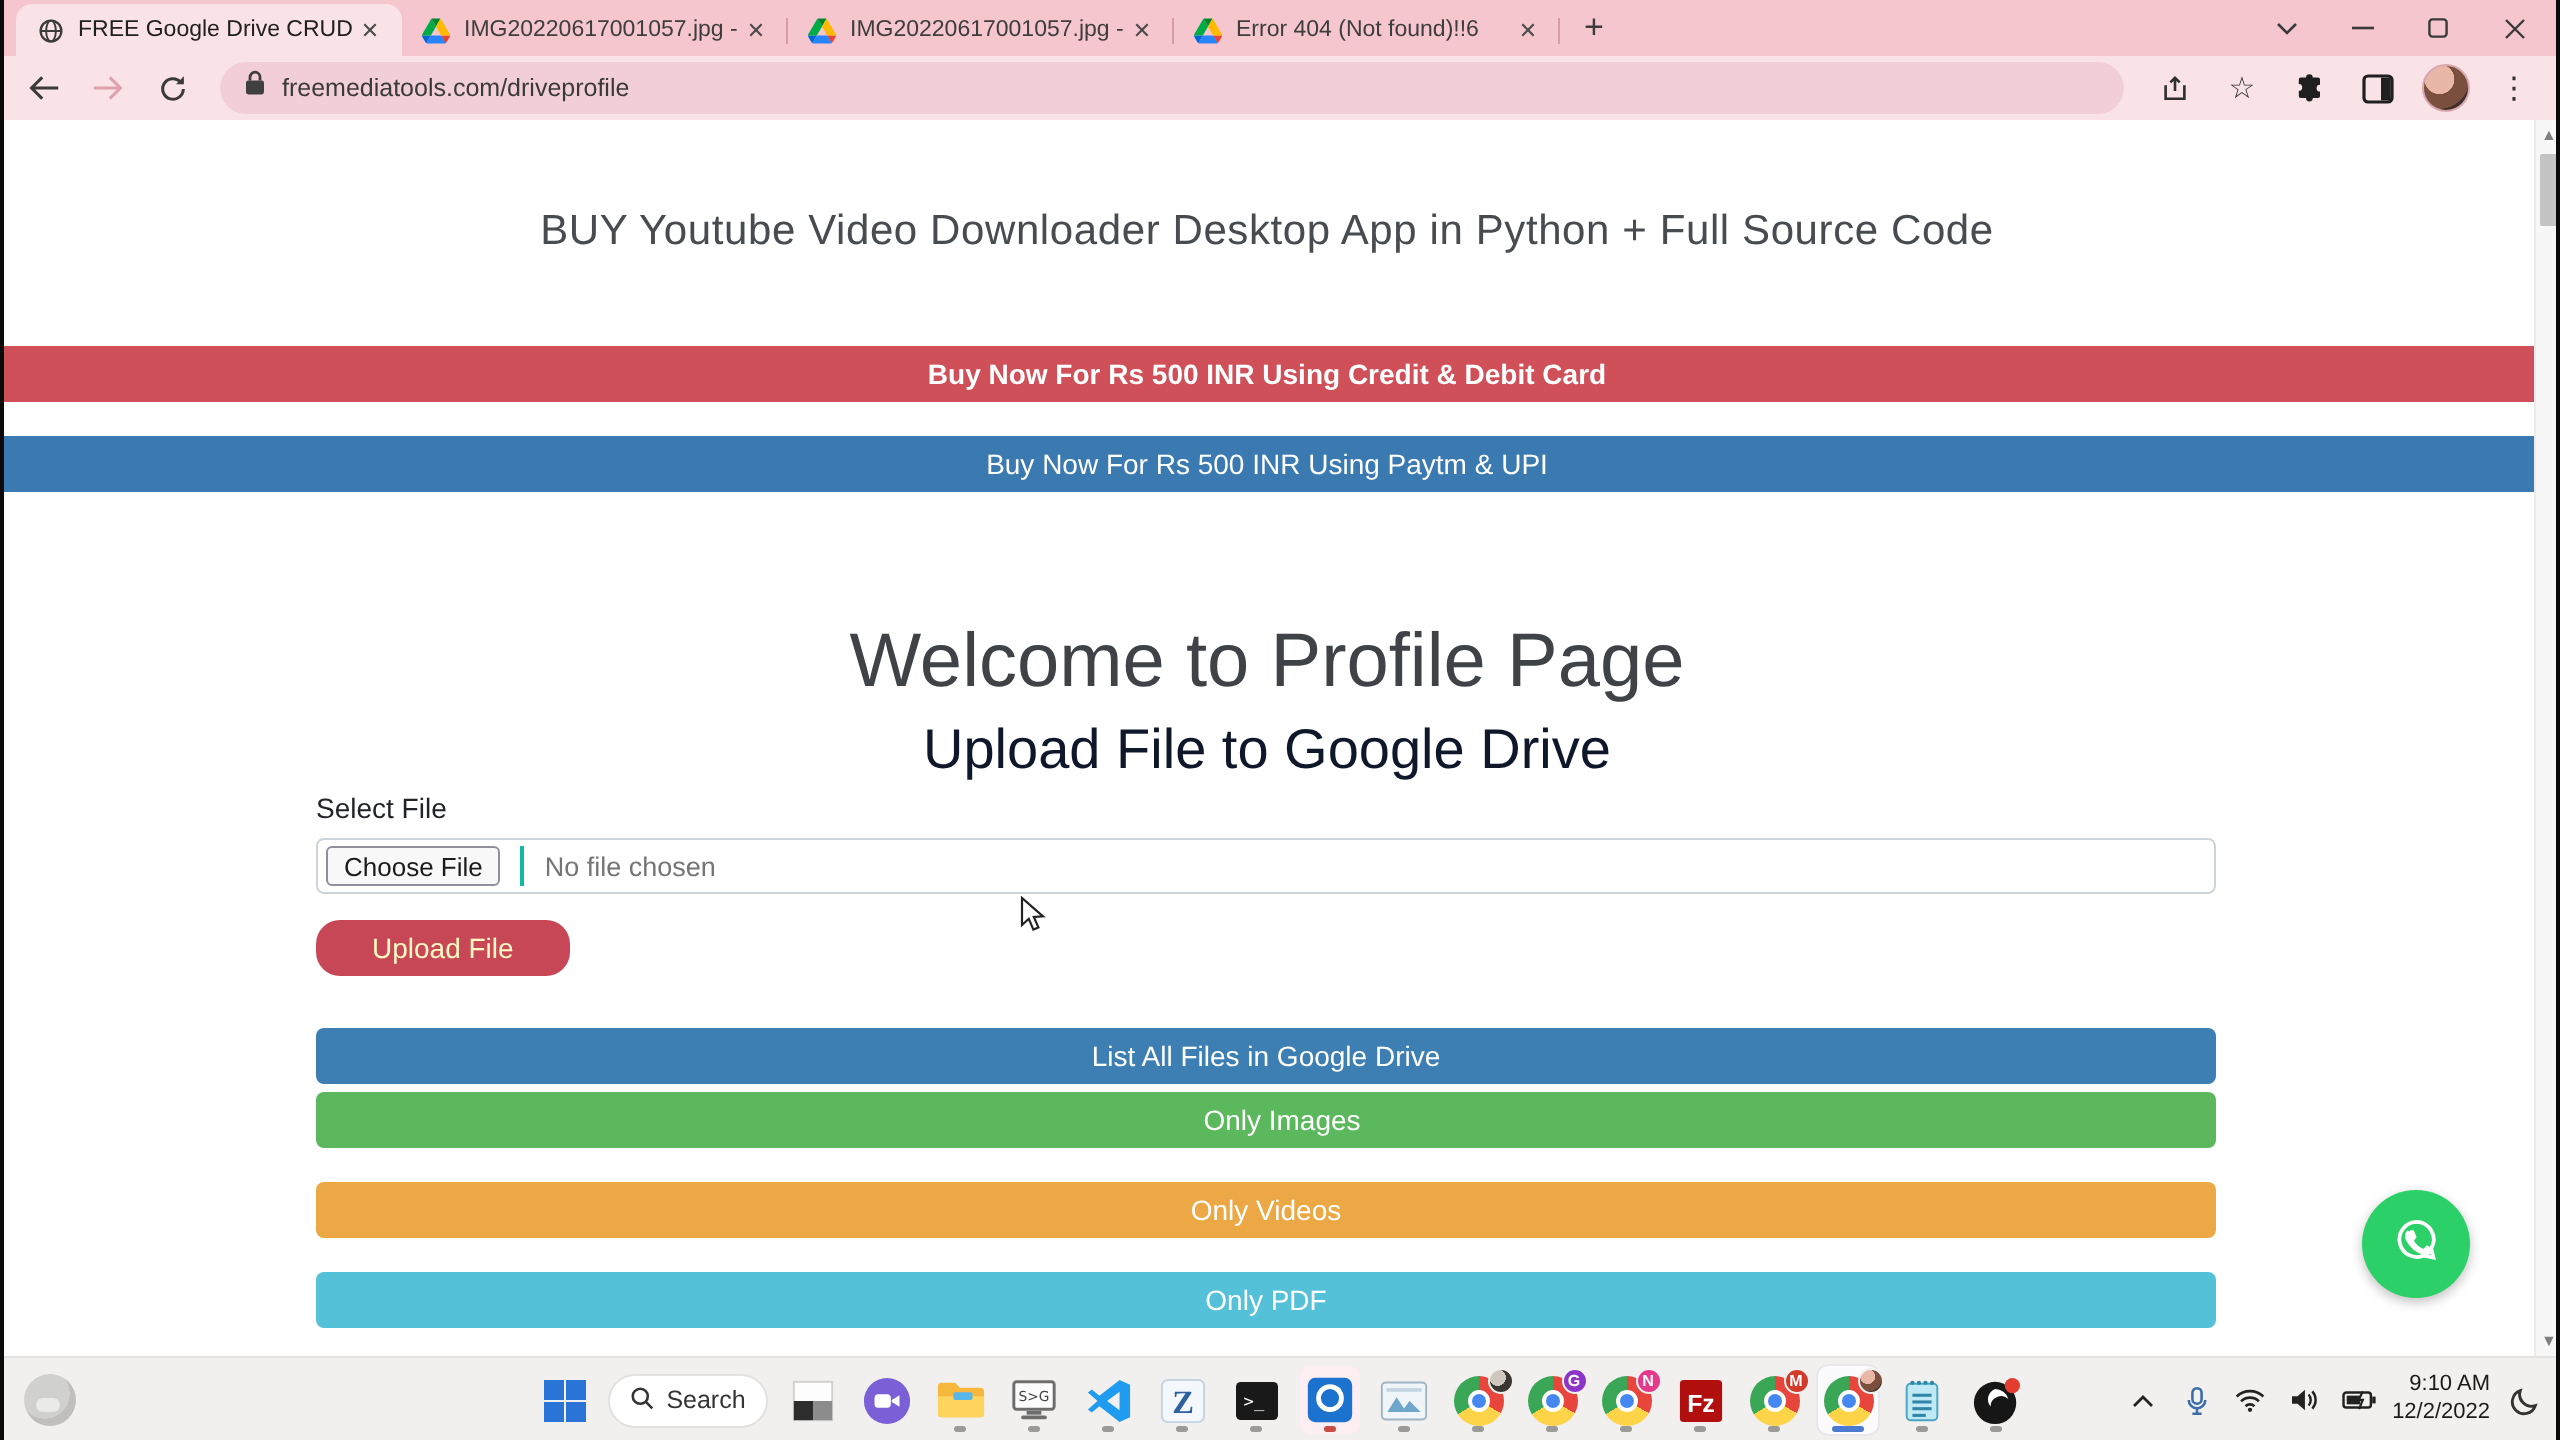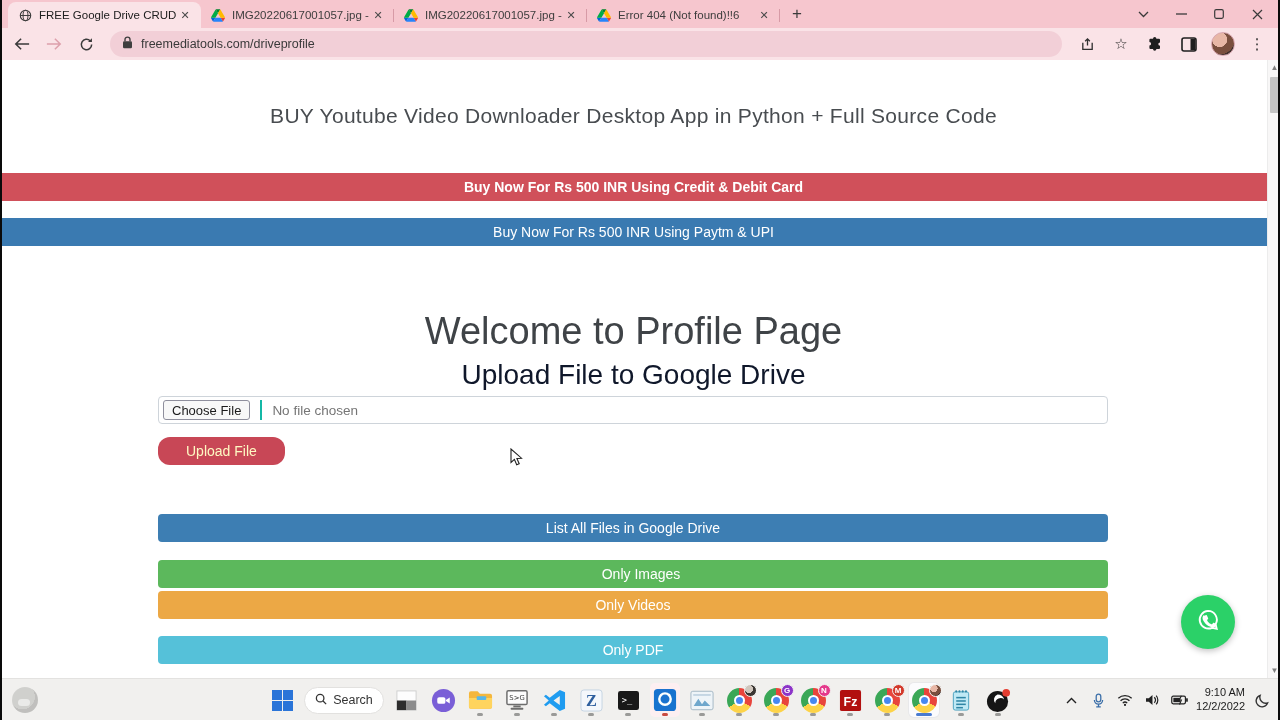--- a/index.html
+++ b/index.html
@@ -228,29 +228,30 @@
     <div class="page-inner">
       <div class="top-heading">BUY Youtube Video Downloader Desktop App in Python + Full Source Code</div>
 
       <div class="banner red" style="background: rgb(208, 80, 90); font-weight: bold;">Buy Now For Rs 500 INR Using Credit &amp; Debit Card</div>
       <div class="banner blue" style="background: rgb(58, 122, 177);">Buy Now For Rs 500 INR Using Paytm &amp; UPI</div>
 
       <div class="h1">Welcome to Profile Page</div>
       <div class="h2">Upload File to Google Drive</div>
 
       <div class="form-area">
+        <div class="form-label">Select File</div>
         <div class="file-input">
           <span class="choose-btn">Choose File</span>
           <span class="file-status">No file chosen</span>
         </div>
         <button class="upload-btn" style="background: rgb(200, 71, 86);">Upload File</button>
       </div>
 
       <button class="action-btn" style="top: 454px; background: rgb(61, 126, 179);">List All Files in Google Drive</button>
-      <button class="action-btn" style="top: 500px; background: rgb(92, 184, 92); padding-left: 16px;">Only Images</button>
+      <button class="action-btn" style="top: 486px; background: rgb(92, 184, 92); padding-left: 16px;">Only Images</button>
       <button class="action-btn" style="top: 531px; background: rgb(236, 168, 69);">Only Videos</button>
       <button class="action-btn" style="top: 576px; background: rgb(85, 193, 217);">Only PDF</button>
 
       <div class="whatsapp-fab" style="background: rgb(43, 209, 104);">
         <span>
           <svg width="30" height="30" viewBox="0 0 32 32">
               <path fill="none" stroke="#fff" stroke-width="2" d="M16 6.3a9.4 9.4 0 0 1 8.1 14.2l1.2 4.9-5-1.1A9.4 9.4 0 1 1 16 6.3z"></path>
               <path fill="#fff" d="M12.6 11.4c.25-.55.55-.6.85-.6h.75c.25 0 .55-.05.85.65s1 2.4 1.1 2.6c.1.2.15.4 0 .65-.1.25-.2.4-.4.6l-.5.55c-.15.2-.35.4-.15.75.2.35.85 1.4 1.85 2.3 1.25 1.1 2.3 1.45 2.65 1.6.35.15.55.15.75-.1l1.05-1.2c.25-.3.45-.25.75-.15l2.2 1.05c.3.15.5.2.55.35.05.2.05.9-.25 1.75-.3.85-1.8 1.7-2.5 1.7-.65.05-1.3.3-4.35-.9-3.7-1.45-6-5.2-6.2-5.45-.2-.25-1.45-1.95-1.45-3.7s.9-2.6 1.25-2.95z"></path>
             </svg>
         </span>

